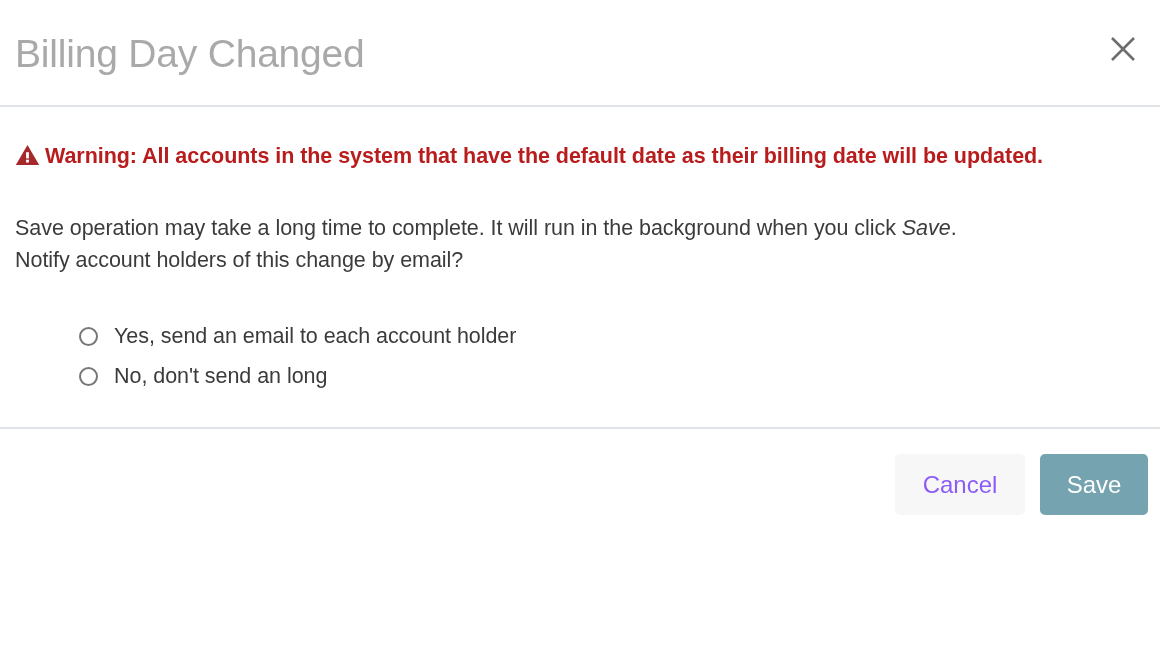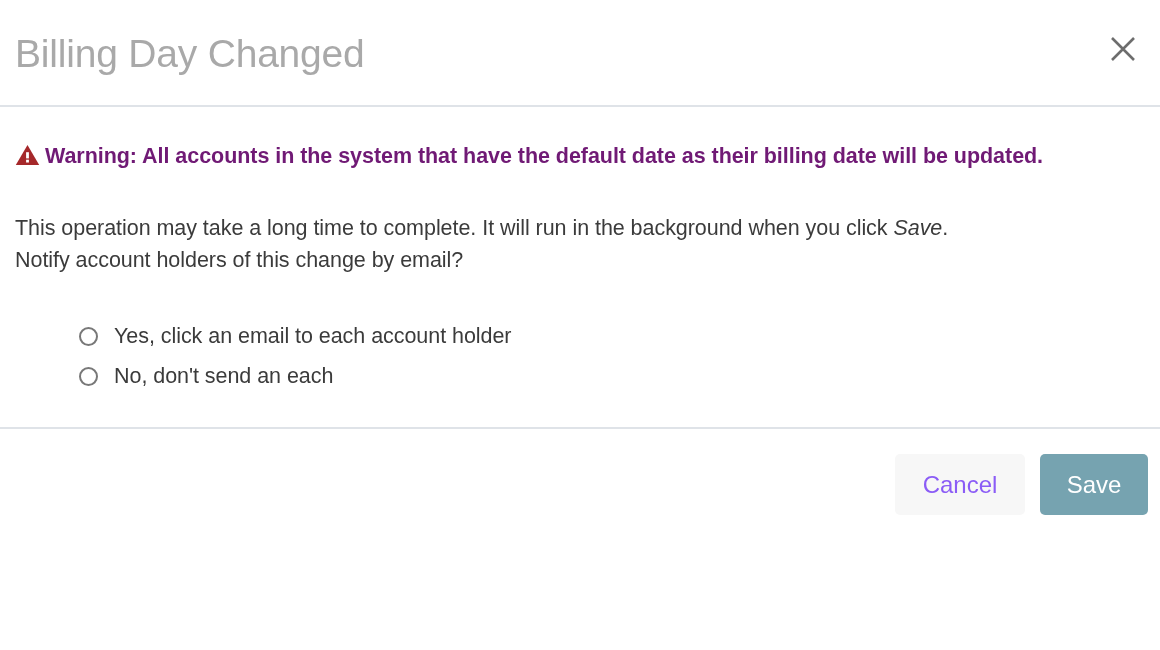--- a/index.html
+++ b/index.html
@@ -65,21 +65,21 @@
   
   .modal-body {
     flex: 1 1 auto;
     padding: 30px 15px 0 15px;
     box-sizing: border-box;
   }
 
   .warning-block {
     font-size: 21.5px;
     font-weight: bold;
-    color: #701a75;
+    color: #b91c1c;
     line-height: 1.82;
     letter-spacing: -0.05px;
     margin: 0 0 8px 0;
     max-width: 1075px;
   }
   .warn-icon {
     display: inline-block;
     vertical-align: -3px;
     margin-right: 5px;
   }
@@ -186,35 +186,35 @@
       <span class="warn-icon">
         <svg width="25" height="22" viewBox="0 0 25 22" aria-hidden="true">
           <path d="M12.5 1 L24.2 21 L0.8 21 Z" fill="#a5282a"></path>
           <rect x="11.1" y="8.2" width="2.8" height="6.2" fill="#ffffff"></rect>
           <rect x="11.1" y="15.7" width="2.8" height="2.8" fill="#ffffff"></rect>
         </svg>
       </span><span>Warning: All accounts in the system that have the default date as their billing date will be updated.</span>
     </p>
 
     <p class="para para-operation">
-      <span>This operation may take a long time to complete. It will run in the background when you click </span><span class="italic">Save</span><span>.</span>
+      <span>Save operation may take a long time to complete. It will run in the background when you click </span><span class="italic">Save</span><span>.</span>
     </p>
 
     <p class="para para-question">Notify account holders of this change by email?</p>
 
     <div class="radio-group">
 
       <label class="radio-row">
         <span class="radio-mark"></span>
-        <span class="radio-label">Yes, click an email to each account holder</span>
+        <span class="radio-label">Yes, send an email to each account holder</span>
       </label>
 
       <label class="radio-row">
         <span class="radio-mark"></span>
-        <span class="radio-label">No, don't send an each</span>
+        <span class="radio-label">No, don't send an long</span>
       </label>
 
     </div>
   </div>
 
   <div class="modal-footer">
     <button class="btn btn-cancel">Cancel</button>
     <button class="btn btn-save">Save</button>
   </div>
 

